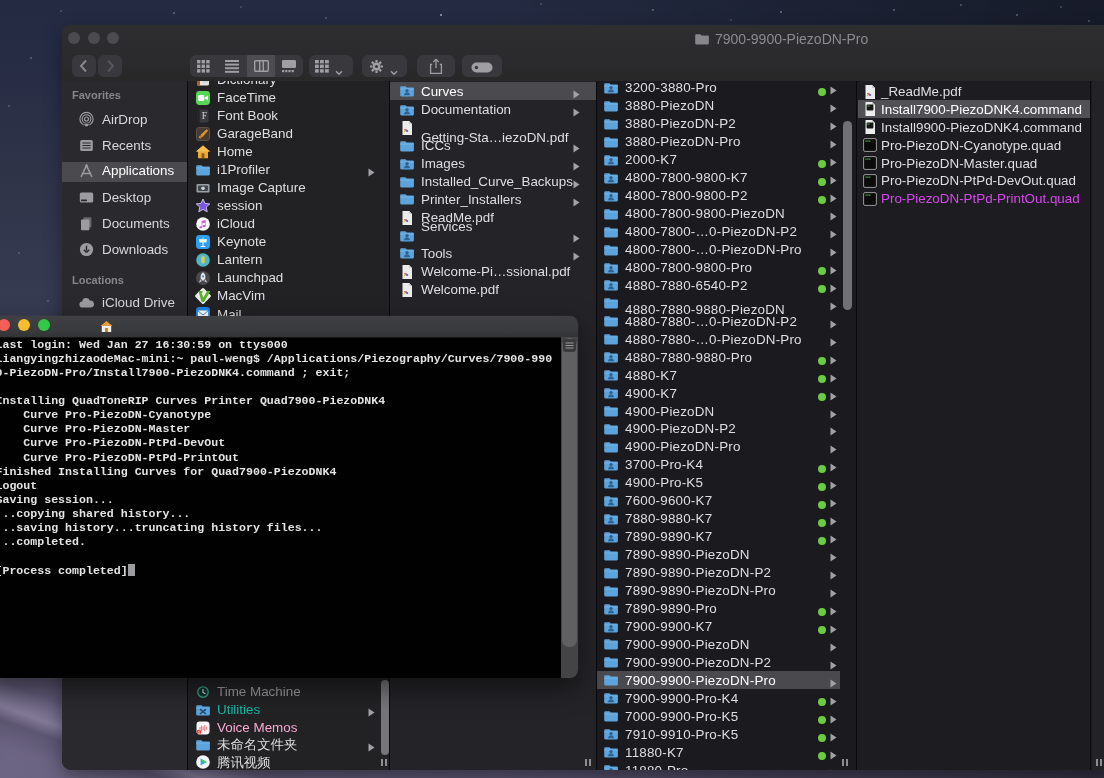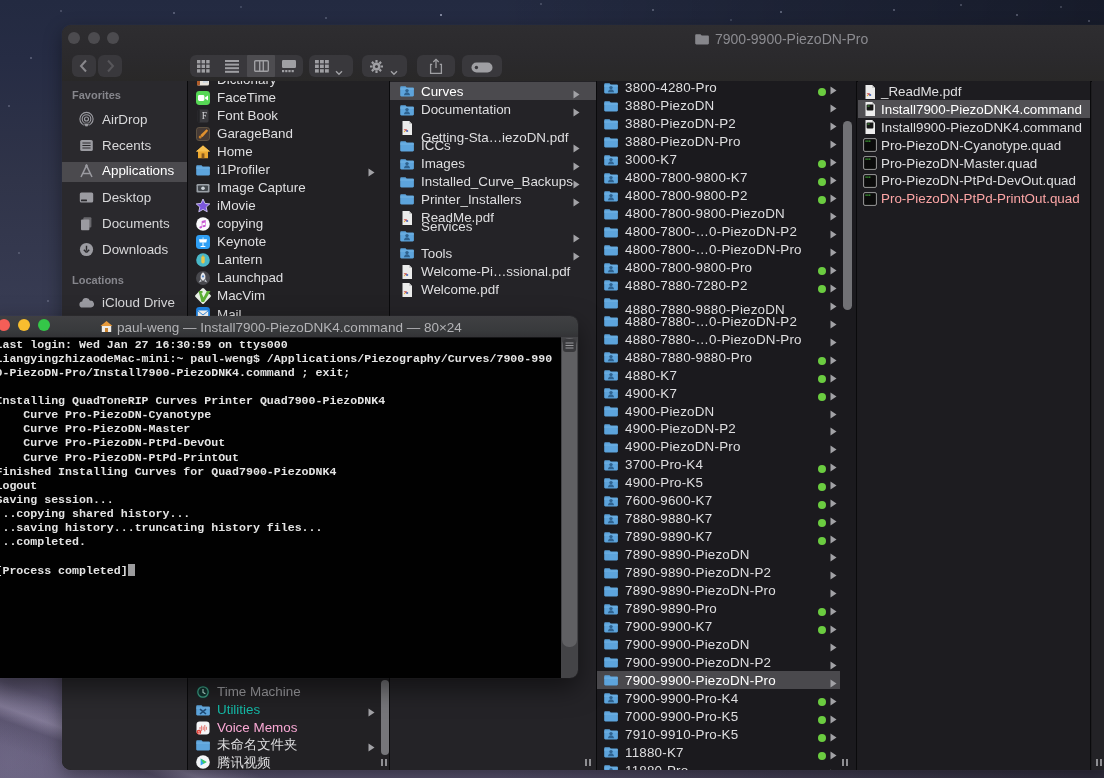--- a/index.html
+++ b/index.html
@@ -217,26 +217,26 @@
         </svg></div>
 <div style="position:absolute;left:7px;top:98.7px;width:16px;height:16px"><svg width="16" height="16" viewBox="0 0 16 16">
           <rect x="1.5" y="4" width="13" height="8.4" rx="1.2" fill="#9aa0a6"></rect>
           <rect x="3" y="5.5" width="10" height="5.4" rx=".8" fill="#42474c"></rect>
           <circle cx="8" cy="8.2" r="1.8" fill="#cdd3d8"></circle>
         </svg></div>
       <div style="position:absolute;left:29px;top:98.1px;height:17px;line-height:17px;color:#dfdfe1;white-space:nowrap">Image Capture</div>
 <div style="position:absolute;left:7px;top:116.8px;width:16px;height:16px"><svg width="16" height="16" viewBox="0 0 16 16">
           <path d="M8 1l2 4.4 4.8.5-3.6 3.2 1 4.7L8 11.4l-4.2 2.4 1-4.7L1.2 5.9 6 5.4z" fill="#7b57dd" stroke="#cfc6f2" stroke-width=".9"></path>
         </svg></div>
-      <div style="position:absolute;left:29px;top:116.2px;height:17px;line-height:17px;color:#dfdfe1;white-space:nowrap">iMovie</div>
+      <div style="position:absolute;left:29px;top:116.2px;height:17px;line-height:17px;color:#dfdfe1;white-space:nowrap">session</div>
 <div style="position:absolute;left:7px;top:134.8px;width:16px;height:16px"><svg width="16" height="16" viewBox="0 0 16 16">
           <circle cx="8" cy="8" r="6.8" fill="#fbfbfd"></circle>
           <path d="M10.7 3.9l-4 1.2v5.1c-.3-.1-.8-.1-1.2 0-.8.2-1.3.9-1.1 1.5.2.6 1 .9 1.8.6.7-.2 1.1-.7 1.1-1.3V7.2l2.8-.8v2.6c-.3-.1-.8-.1-1.2 0-.8.2-1.3.9-1.1 1.5.2.6 1 .9 1.8.6.6-.2 1.1-.7 1.1-1.2z" fill="#c85ad2"></path>
         </svg></div>
-      <div style="position:absolute;left:29px;top:134.2px;height:17px;line-height:17px;color:#dfdfe1;white-space:nowrap">copying</div>
+      <div style="position:absolute;left:29px;top:134.2px;height:17px;line-height:17px;color:#dfdfe1;white-space:nowrap">iCloud</div>
 <div style="position:absolute;left:7px;top:152.9px;width:16px;height:16px"><svg width="16" height="16" viewBox="0 0 16 16">
           <rect x="1" y="1" width="14" height="14" rx="3.4" fill="#2f9ff5"></rect>
           <path d="M4 5.2h8l-.7 3.4H4.7z" fill="#fff"></path>
           <rect x="7.5" y="8.6" width="1" height="3.6" fill="#fff"></rect>
           <rect x="5.6" y="12" width="4.8" height="1" fill="#fff"></rect>
           <rect x="7.7" y="3.4" width=".7" height="1.8" fill="#fff"></rect>
         </svg></div>
       <div style="position:absolute;left:29px;top:152.3px;height:17px;line-height:17px;color:#dfdfe1;white-space:nowrap">Keynote</div>
 <div style="position:absolute;left:7px;top:170.9px;width:16px;height:16px"><svg width="16" height="16" viewBox="0 0 16 16">
           <circle cx="8" cy="8" r="6.8" fill="#49b8c8"></circle>
@@ -413,21 +413,21 @@
       <div style="position:absolute;left:31px;top:200.0px;height:17px;line-height:17px;color:#dfdfe1;white-space:nowrap">Welcome.pdf</div>
 </div>
 <div class="abs" style="left:535px;top:56px;width:259px;height:689px;overflow:hidden;letter-spacing:.2px">
 
 <div style="position:absolute;left:6px;top:-1.0px;width:16px;height:16px"><svg width="16" height="16" viewBox="0 0 16 16">
           <path d="M1.2 4.4c0-.7.5-1.2 1.2-1.2h3.4c.4 0 .7.1 1 .4l.9.8h6c.7 0 1.2.5 1.2 1.2v6.6c0 .7-.5 1.2-1.2 1.2H2.4c-.7 0-1.2-.5-1.2-1.2z" fill="#5da4dc"></path>
           <path d="M1.2 5.6h13.7v.9H1.2z" fill="#74b4e4"></path>
           <circle cx="8" cy="7.6" r="1.7" fill="#2f628f"></circle>
           <path d="M4.9 12.2c.3-2 1.6-3 3.1-3s2.8 1 3.1 3z" fill="#2f628f"></path>
         </svg></div>
-      <div style="position:absolute;left:28px;top:-1.6px;height:17px;line-height:17px;color:#dfdfe1;white-space:nowrap">3800-4280-Pro</div>
+      <div style="position:absolute;left:28px;top:-1.6px;height:17px;line-height:17px;color:#dfdfe1;white-space:nowrap">3200-3880-Pro</div>
       <div style="position:absolute;left:221px;top:2.8px"><span style="display:inline-block;width:8px;height:8px;border-radius:4px;background:#6bcc40"></span></div>
       <div style="position:absolute;left:232.5px;top:2.4px"><svg width="7" height="9" viewBox="0 0 7 9">
           <path d="M0.5 0.5 L6.5 4.5 L0.5 8.5 z" fill="#a2a2a6"></path>
         </svg></div>
 
 <div style="position:absolute;left:6px;top:17.0px;width:16px;height:16px"><svg width="16" height="16" viewBox="0 0 16 16">
           <path d="M1.2 4.4c0-.7.5-1.2 1.2-1.2h3.4c.4 0 .7.1 1 .4l.9.8h6c.7 0 1.2.5 1.2 1.2v6.6c0 .7-.5 1.2-1.2 1.2H2.4c-.7 0-1.2-.5-1.2-1.2z" fill="#5da4dc"></path>
           <path d="M1.2 5.6h13.7v.9H1.2z" fill="#74b4e4"></path>
         </svg></div>
       <div style="position:absolute;left:28px;top:16.4px;height:17px;line-height:17px;color:#dfdfe1;white-space:nowrap">3880-PiezoDN</div>
@@ -452,21 +452,21 @@
       <div style="position:absolute;left:232.5px;top:56.2px"><svg width="7" height="9" viewBox="0 0 7 9">
           <path d="M0.5 0.5 L6.5 4.5 L0.5 8.5 z" fill="#a2a2a6"></path>
         </svg></div>
 
 <div style="position:absolute;left:6px;top:70.8px;width:16px;height:16px"><svg width="16" height="16" viewBox="0 0 16 16">
           <path d="M1.2 4.4c0-.7.5-1.2 1.2-1.2h3.4c.4 0 .7.1 1 .4l.9.8h6c.7 0 1.2.5 1.2 1.2v6.6c0 .7-.5 1.2-1.2 1.2H2.4c-.7 0-1.2-.5-1.2-1.2z" fill="#5da4dc"></path>
           <path d="M1.2 5.6h13.7v.9H1.2z" fill="#74b4e4"></path>
           <circle cx="8" cy="7.6" r="1.7" fill="#2f628f"></circle>
           <path d="M4.9 12.2c.3-2 1.6-3 3.1-3s2.8 1 3.1 3z" fill="#2f628f"></path>
         </svg></div>
-      <div style="position:absolute;left:28px;top:70.2px;height:17px;line-height:17px;color:#dfdfe1;white-space:nowrap">3000-K7</div>
+      <div style="position:absolute;left:28px;top:70.2px;height:17px;line-height:17px;color:#dfdfe1;white-space:nowrap">2000-K7</div>
       <div style="position:absolute;left:221px;top:74.6px"><span style="display:inline-block;width:8px;height:8px;border-radius:4px;background:#6bcc40"></span></div>
       <div style="position:absolute;left:232.5px;top:74.2px"><svg width="7" height="9" viewBox="0 0 7 9">
           <path d="M0.5 0.5 L6.5 4.5 L0.5 8.5 z" fill="#a2a2a6"></path>
         </svg></div>
 
 <div style="position:absolute;left:6px;top:88.8px;width:16px;height:16px"><svg width="16" height="16" viewBox="0 0 16 16">
           <path d="M1.2 4.4c0-.7.5-1.2 1.2-1.2h3.4c.4 0 .7.1 1 .4l.9.8h6c.7 0 1.2.5 1.2 1.2v6.6c0 .7-.5 1.2-1.2 1.2H2.4c-.7 0-1.2-.5-1.2-1.2z" fill="#5da4dc"></path>
           <path d="M1.2 5.6h13.7v.9H1.2z" fill="#74b4e4"></path>
           <circle cx="8" cy="7.6" r="1.7" fill="#2f628f"></circle>
           <path d="M4.9 12.2c.3-2 1.6-3 3.1-3s2.8 1 3.1 3z" fill="#2f628f"></path>
@@ -527,21 +527,21 @@
       <div style="position:absolute;left:232.5px;top:181.9px"><svg width="7" height="9" viewBox="0 0 7 9">
           <path d="M0.5 0.5 L6.5 4.5 L0.5 8.5 z" fill="#a2a2a6"></path>
         </svg></div>
 
 <div style="position:absolute;left:6px;top:196.4px;width:16px;height:16px"><svg width="16" height="16" viewBox="0 0 16 16">
           <path d="M1.2 4.4c0-.7.5-1.2 1.2-1.2h3.4c.4 0 .7.1 1 .4l.9.8h6c.7 0 1.2.5 1.2 1.2v6.6c0 .7-.5 1.2-1.2 1.2H2.4c-.7 0-1.2-.5-1.2-1.2z" fill="#5da4dc"></path>
           <path d="M1.2 5.6h13.7v.9H1.2z" fill="#74b4e4"></path>
           <circle cx="8" cy="7.6" r="1.7" fill="#2f628f"></circle>
           <path d="M4.9 12.2c.3-2 1.6-3 3.1-3s2.8 1 3.1 3z" fill="#2f628f"></path>
         </svg></div>
-      <div style="position:absolute;left:28px;top:195.8px;height:17px;line-height:17px;color:#dfdfe1;white-space:nowrap">4880-7880-7280-P2</div>
+      <div style="position:absolute;left:28px;top:195.8px;height:17px;line-height:17px;color:#dfdfe1;white-space:nowrap">4880-7880-6540-P2</div>
       <div style="position:absolute;left:221px;top:200.2px"><span style="display:inline-block;width:8px;height:8px;border-radius:4px;background:#6bcc40"></span></div>
       <div style="position:absolute;left:232.5px;top:199.8px"><svg width="7" height="9" viewBox="0 0 7 9">
           <path d="M0.5 0.5 L6.5 4.5 L0.5 8.5 z" fill="#a2a2a6"></path>
         </svg></div>
 
 <div style="position:absolute;left:6px;top:214.4px;width:16px;height:16px"><svg width="16" height="16" viewBox="0 0 16 16">
           <path d="M1.2 4.4c0-.7.5-1.2 1.2-1.2h3.4c.4 0 .7.1 1 .4l.9.8h6c.7 0 1.2.5 1.2 1.2v6.6c0 .7-.5 1.2-1.2 1.2H2.4c-.7 0-1.2-.5-1.2-1.2z" fill="#5da4dc"></path>
           <path d="M1.2 5.6h13.7v.9H1.2z" fill="#74b4e4"></path>
         </svg></div>
       <div style="position:absolute;left:28px;top:220px;height:17px;line-height:17px;color:#dfdfe1;white-space:nowrap">4880-7880-9880-PiezoDN</div>
@@ -872,42 +872,41 @@
           <rect x="5.2" y="3.6" width="1.4" height="1" fill="#4fcf44"></rect>
           <rect x="7" y="3.6" width="1.4" height="1" fill="#4fcf44"></rect>
         </svg></div>
       <div style="position:absolute;left:23px;top:91.4px;height:17px;line-height:17px;color:#dfdfe1;white-space:nowrap">Pro-PiezoDN-PtPd-DevOut.quad</div>
 <div style="position:absolute;left:4px;top:109.9px;width:16px;height:16px"><svg width="16" height="16" viewBox="0 0 16 16">
           <rect x="1.6" y="1.6" width="12.8" height="12.8" rx="1.4" fill="#0b0b0b" stroke="#9a9a9a" stroke-width="1"></rect>
           <rect x="3.4" y="3.6" width="1.4" height="1" fill="#4fcf44"></rect>
           <rect x="5.2" y="3.6" width="1.4" height="1" fill="#4fcf44"></rect>
           <rect x="7" y="3.6" width="1.4" height="1" fill="#4fcf44"></rect>
         </svg></div>
-      <div style="position:absolute;left:23px;top:109.3px;height:17px;line-height:17px;color:#fca5a5;white-space:nowrap">Pro-PiezoDN-PtPd-PrintOut.quad</div>
+      <div style="position:absolute;left:23px;top:109.3px;height:17px;line-height:17px;color:#d946ef;white-space:nowrap">Pro-PiezoDN-PtPd-PrintOut.quad</div>
 </div>
 <div class="abs" style="left:319px;top:734px;width:2px;height:7px;background:#8e8e92"></div>
     <div class="abs" style="left:323px;top:734px;width:2px;height:7px;background:#8e8e92"></div>
 <div class="abs" style="left:523px;top:734px;width:2px;height:7px;background:#8e8e92"></div>
     <div class="abs" style="left:527px;top:734px;width:2px;height:7px;background:#8e8e92"></div>
 <div class="abs" style="left:780px;top:734px;width:2px;height:7px;background:#8e8e92"></div>
     <div class="abs" style="left:784px;top:734px;width:2px;height:7px;background:#8e8e92"></div>
 <div class="abs" style="left:1034px;top:734px;width:2px;height:7px;background:#8e8e92"></div>
     <div class="abs" style="left:1038px;top:734px;width:2px;height:7px;background:#8e8e92"></div>
 </div>
 <div class="abs" style="left:-14px;top:316px;width:592px;height:362px;border-radius:8px;background:#010101;overflow:hidden;box-shadow:0 10px 26px rgba(0,0,0,.5), 0 0 1px rgba(255,255,255,.25)">
 <div class="abs" style="left:0;top:0;width:100%;height:21px;background:linear-gradient(180deg,#404043 0,#383a3c 70%,#333336 100%);border-bottom:1px solid #151517"></div>
 <div class="abs" style="left:11.5px;top:2.6px;width:12px;height:12px;border-radius:6px;background:#f45e57"></div>
 <div class="abs" style="left:31.5px;top:2.6px;width:12px;height:12px;border-radius:6px;background:#f8bd2f"></div>
 <div class="abs" style="left:51.5px;top:2.6px;width:12px;height:12px;border-radius:6px;background:#34c748"></div>
 <div class="abs" style="left:114px;top:3.5px;width:13px;height:13px"><svg width="13" height="13" viewBox="0 0 13 13">
         <path d="M6.5 1l6 5H.5z" fill="#e89a3a"></path>
         <rect x="1.8" y="6" width="9.4" height="6" fill="#f0ede8"></rect>
         <rect x="5" y="8" width="3" height="4" fill="#ca8430"></rect>
       </svg></div>
-<div class="abs" style="left:131px;top:2.5px;height:17px;line-height:17px;font-size:13.5px;color:#b3b3b6;white-space:nowrap">paul-weng — Install7900-PiezoDNK4.command — 80×24</div>
 <pre style="position:absolute;left:9.5px;top:21.6px;margin:0;font-family:'Liberation Mono',monospace;font-weight:bold;font-size:11.6px;line-height:14.12px;color:#e4e4e4">Last login: Wed Jan 27 16:30:59 on ttys000
 LiangyingzhizaodeMac-mini:~ paul-weng$ /Applications/Piezography/Curves/7900-990
 0-PiezoDN-Pro/Install7900-PiezoDNK4.command ; exit;
 
 Installing QuadToneRIP Curves Printer Quad7900-PiezoDNK4
     Curve Pro-PiezoDN-Cyanotype
     Curve Pro-PiezoDN-Master
     Curve Pro-PiezoDN-PtPd-DevOut
     Curve Pro-PiezoDN-PtPd-PrintOut
 Finished Installing Curves for Quad7900-PiezoDNK4

